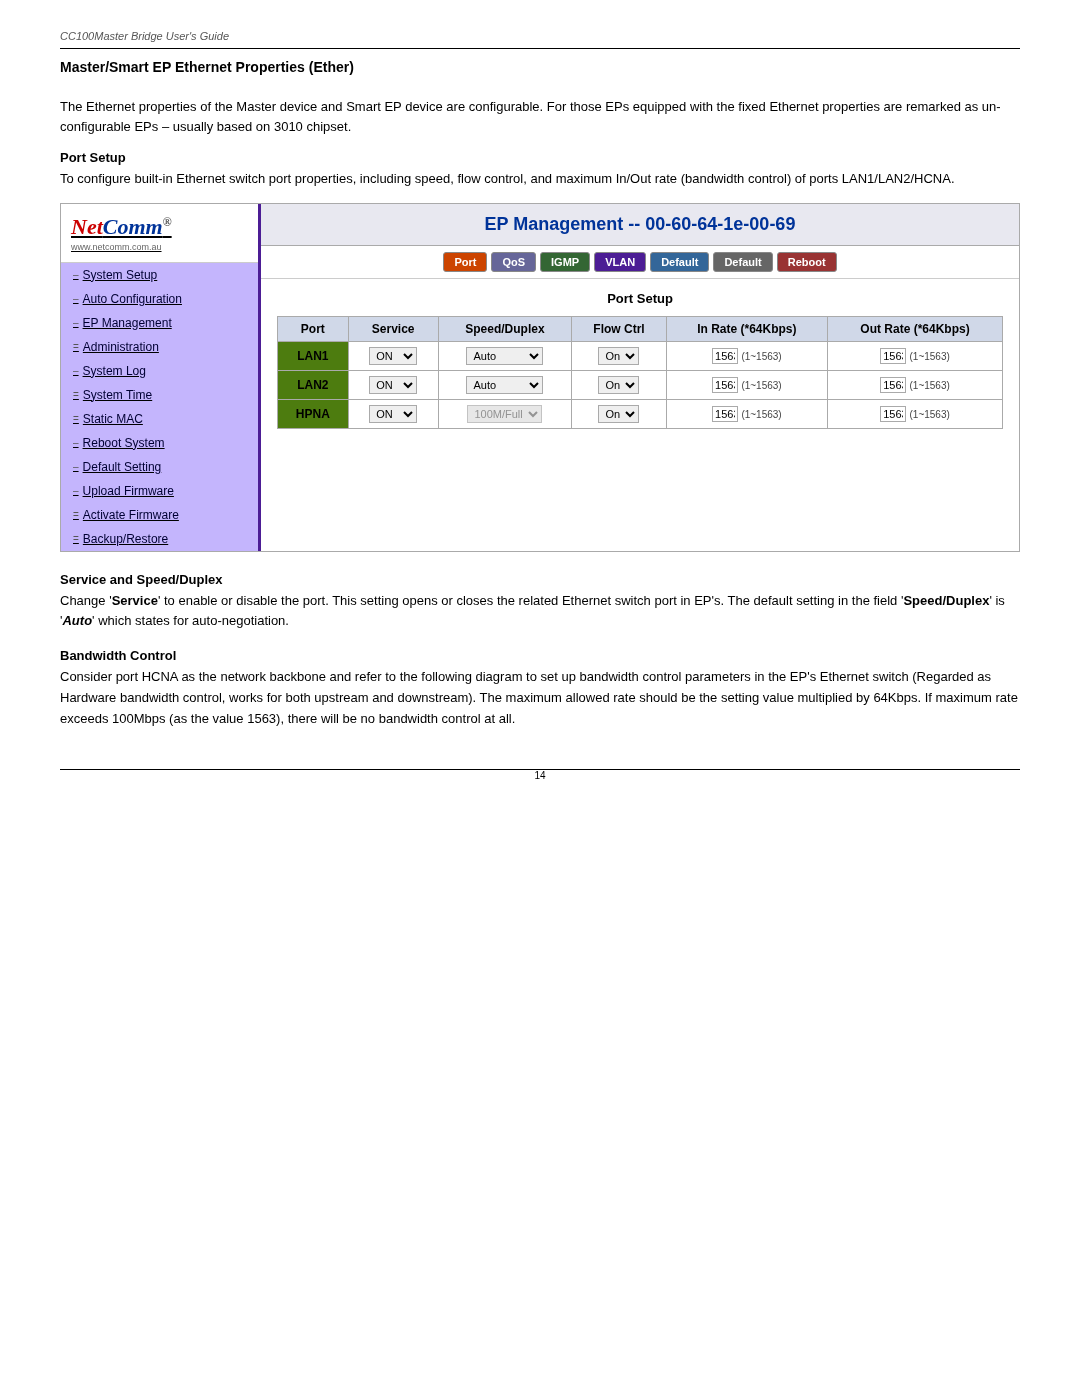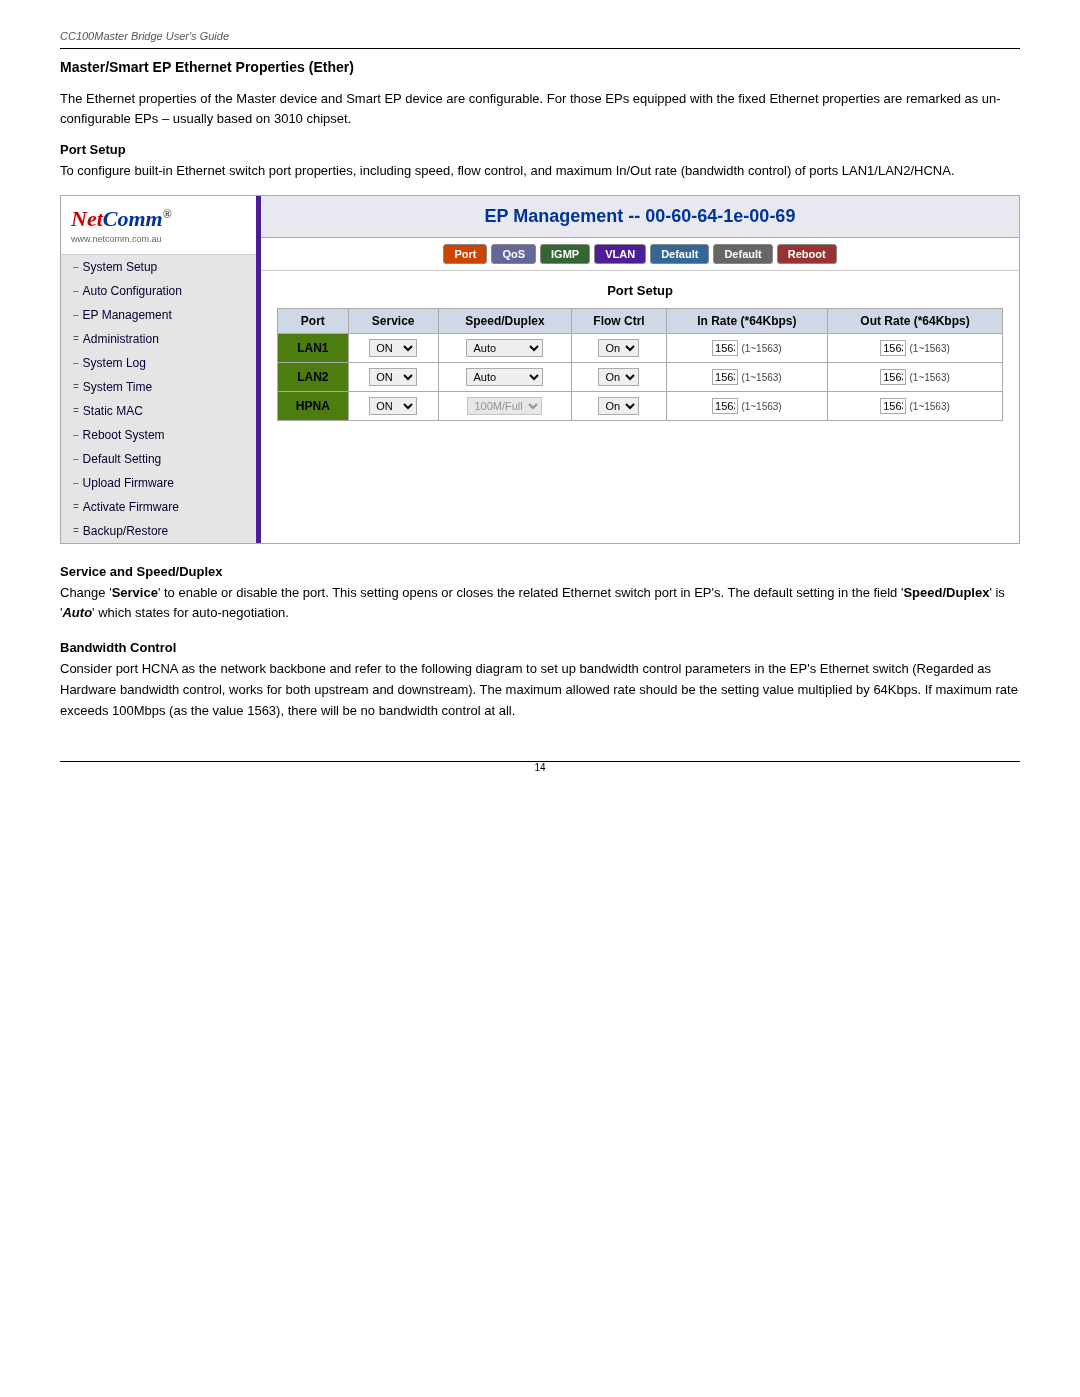--- a/index.html
+++ b/index.html
@@ -24,21 +24,21 @@
       margin-bottom: 10px;
     }
     hr.bottom-line {
       border: none;
       border-top: 1px solid #000;
       margin-top: 40px;
     }
     .section-title {
       font-size: 14px;
       font-weight: bold;
-      margin-bottom: 14px;
+      margin-bottom: 22px;
     }
     .section-desc {
       font-size: 13px;
       margin-bottom: 14px;
       line-height: 1.5;
     }
     .subsection-title {
       font-size: 13px;
       font-weight: bold;
       margin-bottom: 4px;
@@ -51,23 +51,24 @@
     
     .main-layout {
       display: flex;
       border: 1px solid #aaa;
       margin-bottom: 20px;
     }
     
     .sidebar {
       width: 200px;
       min-width: 200px;
-      background: #e5e5e5;
-      border-right: 5px solid #4c1d95;
+      background: #c4b5fd;
+      border-right: 3px solid #4c1d95;
       padding: 0;
+      text-decoration: underline;
     }
     .sidebar-logo {
       padding: 10px;
       border-bottom: 1px solid #ccc;
       background: #fff;
     }
     .logo-sub {
       font-size: 9px;
       color: #666;
       display: block;

